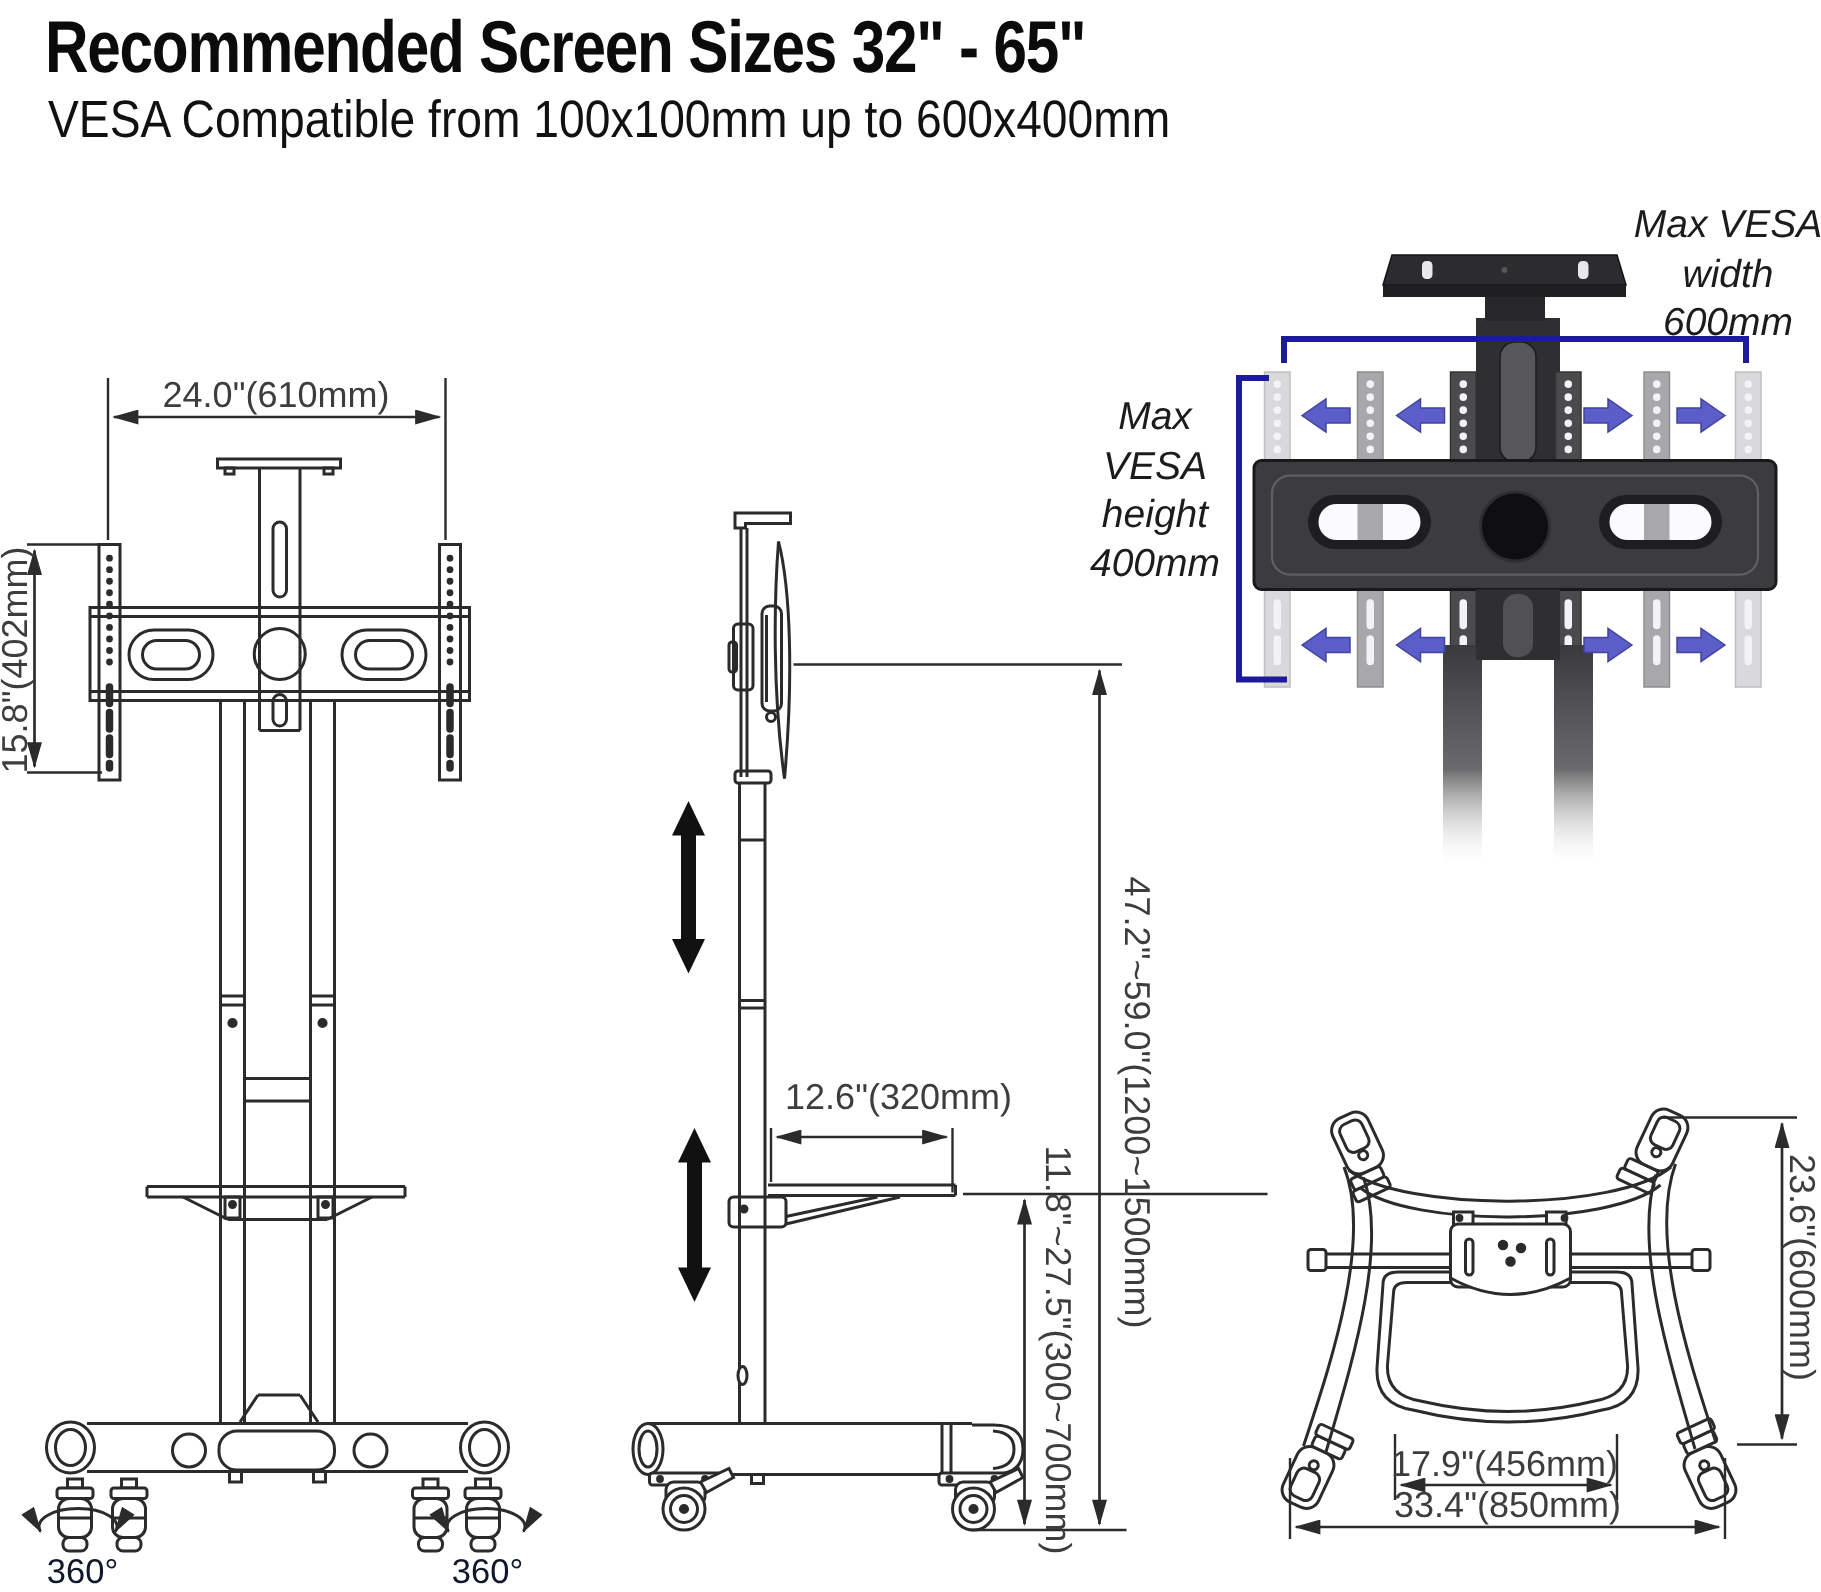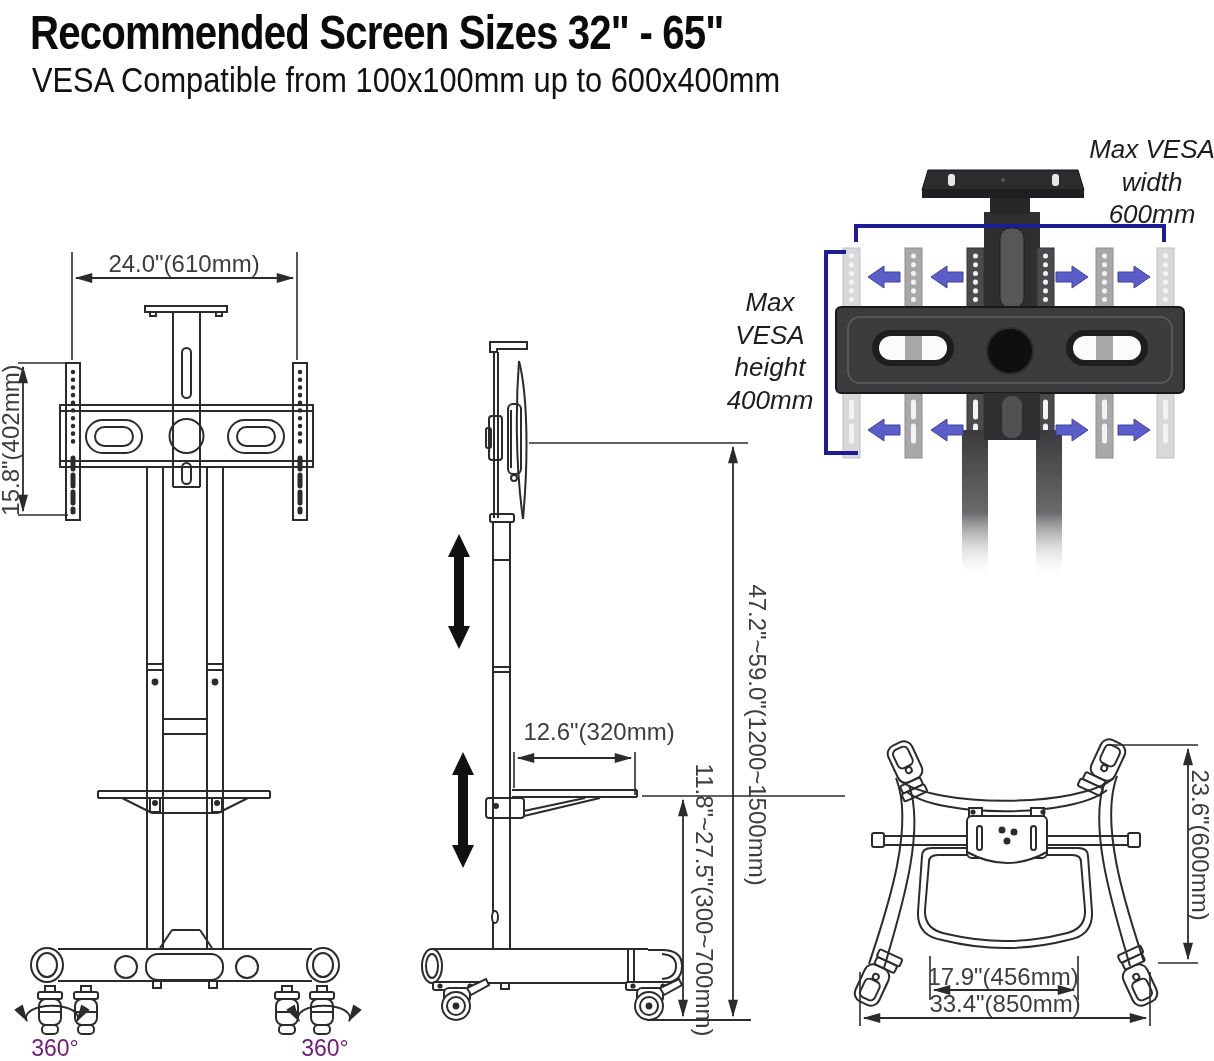--- a/index.html
+++ b/index.html
@@ -7,21 +7,21 @@
          font-family:"Liberation Sans", sans-serif;}
   .title{position:absolute;left:30px;top:4px;font-size:49px;font-weight:800;color:#0b0b0b;
          white-space:nowrap;transform:scaleX(0.82);transform-origin:0 0;letter-spacing:-1px;}
   .subtitle{position:absolute;left:32px;top:60px;font-size:35px;font-weight:400;color:#111;
          white-space:nowrap;transform:scaleX(0.88);transform-origin:0 0;}
   svg{position:absolute;left:0;top:0;}
   .lbl{position:absolute;font-size:24px;color:#3d3d3d;white-space:nowrap;
        transform:translate(-50%,-50%);line-height:1;}
   .lbl.rot90{transform:translate(-50%,-50%) rotate(90deg);}
   .lbl.rotm90{transform:translate(-50%,-50%) rotate(-90deg);}
-  .lbl.deg{font-size:23px;color:#701a75;}
+  .lbl.deg{font-size:23px;color:#0f172a;}
   .vesa-note{position:absolute;font-size:26px;font-style:italic;font-weight:500;color:#1c1c1c;
        text-align:center;transform:translate(-50%,-50%);line-height:1.25;white-space:normal;}
 </style>
 </head>
 <body>
 
 <div id="stage">
 
   <div class="title">Recommended Screen Sizes 32" - 65"</div>
   <div class="subtitle">VESA Compatible from 100x100mm up to 600x400mm</div>
@@ -330,18 +330,18 @@
   <div class="lbl" style="left:184px;top:264px;">24.0"(610mm)</div>
   <div class="lbl rotm90" style="left:11px;top:440px;">15.8"(402mm)</div>
   <div class="lbl deg" style="left:55px;top:1048px;">360°</div>
   <div class="lbl deg" style="left:325px;top:1048px;">360°</div>
 
   <div class="lbl" style="left:599px;top:732px;">12.6"(320mm)</div>
   <div class="lbl rot90" style="left:757px;top:735px;">47.2"~59.0"(1200~1500mm)</div>
   <div class="lbl rot90" style="left:704px;top:900px;">11.8"~27.5"(300~700mm)</div>
 
   <div class="vesa-note" style="left:1152px;top:182px;width:130px;">Max VESA width 600mm</div>
-  <div class="vesa-note" style="left:770px;top:351px;width:110px;">Max VESA height 400mm</div>
+  <div class="vesa-note" style="left:770px;top:326px;width:110px;">Max VESA height 400mm</div>
 
   <div class="lbl rot90" style="left:1200px;top:845px;">23.6"(600mm)</div>
   <div class="lbl" style="left:1003px;top:977px;">17.9"(456mm)</div>
   <div class="lbl" style="left:1005px;top:1004px;">33.4"(850mm)</div>
 </div>
 
 </body></html>

